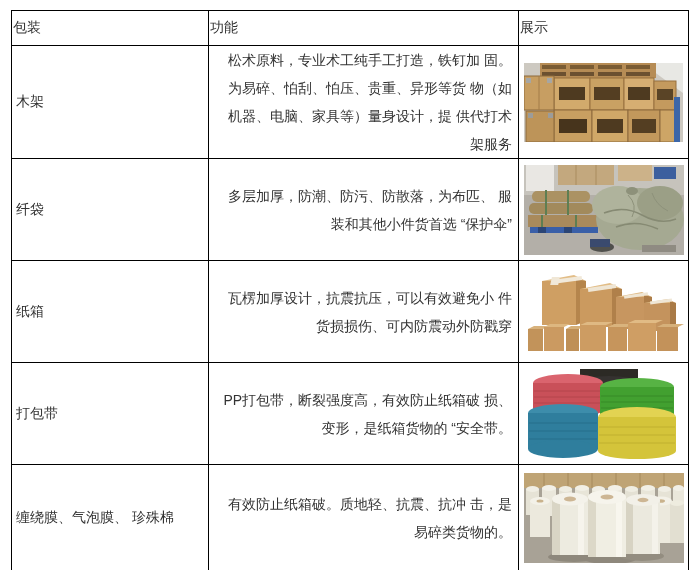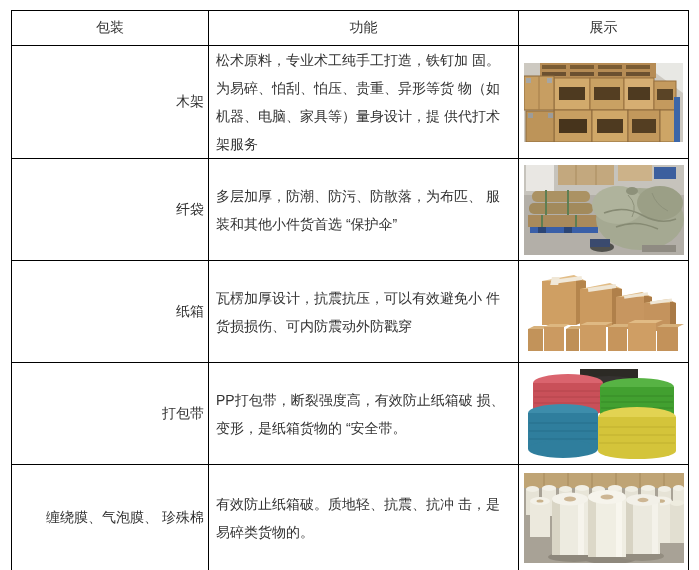--- a/index.html
+++ b/index.html
@@ -8,28 +8,28 @@
     font-family:"Liberation Sans","DejaVu Sans",sans-serif;
     color:#333333;position:relative;overflow:hidden;
   }
   table.doc-table{
     position:absolute;left:11px;top:10px;width:677px;
     border-collapse:collapse;table-layout:fixed;
   }
   .doc-table td,.doc-table th{
     border:1px solid #000000;vertical-align:middle;overflow:hidden;
   }
-  .doc-table th{font-weight:normal;font-size:14px;color:#333;height:32px;text-align:center;}
+  .doc-table th{font-weight:normal;font-size:14px;color:#333;height:32px;text-align:left;}
   col.c-pack{width:197px;}
   col.c-func{width:310px;}
   col.c-show{width:170px;}
   tr.r-data{height:102px;}
   tr.r-last{height:106px;}
-  td.pack-cell{text-align:right;font-size:14px;padding:0 4px;}
-  td.func-cell{font-size:14px;line-height:28px;padding:0 6px 0 7px;text-align:left;}
+  td.pack-cell{text-align:left;font-size:14px;padding:0 4px;}
+  td.func-cell{font-size:14px;line-height:28px;padding:0 6px 0 7px;text-align:right;}
   td.photo-cell{text-align:center;padding:0;}
   .photo{display:inline-block;vertical-align:middle;line-height:0;font-size:0;}
   .photo svg{display:block;}
 </style>
 </head>
 <body>
 
 <table class="doc-table">
   <colgroup>
     <col class="c-pack">

